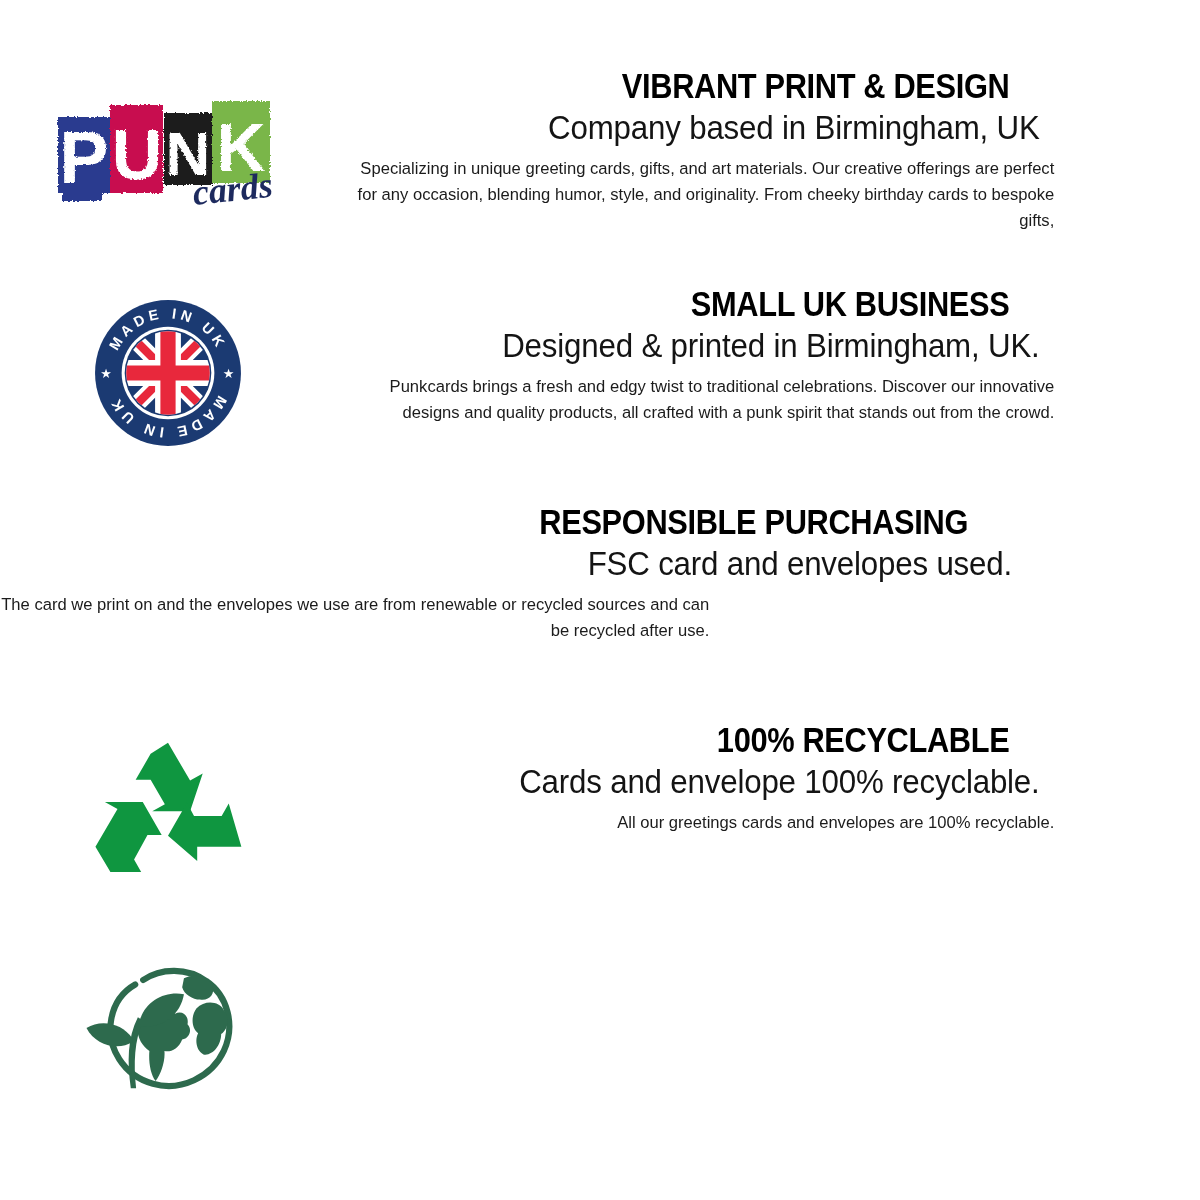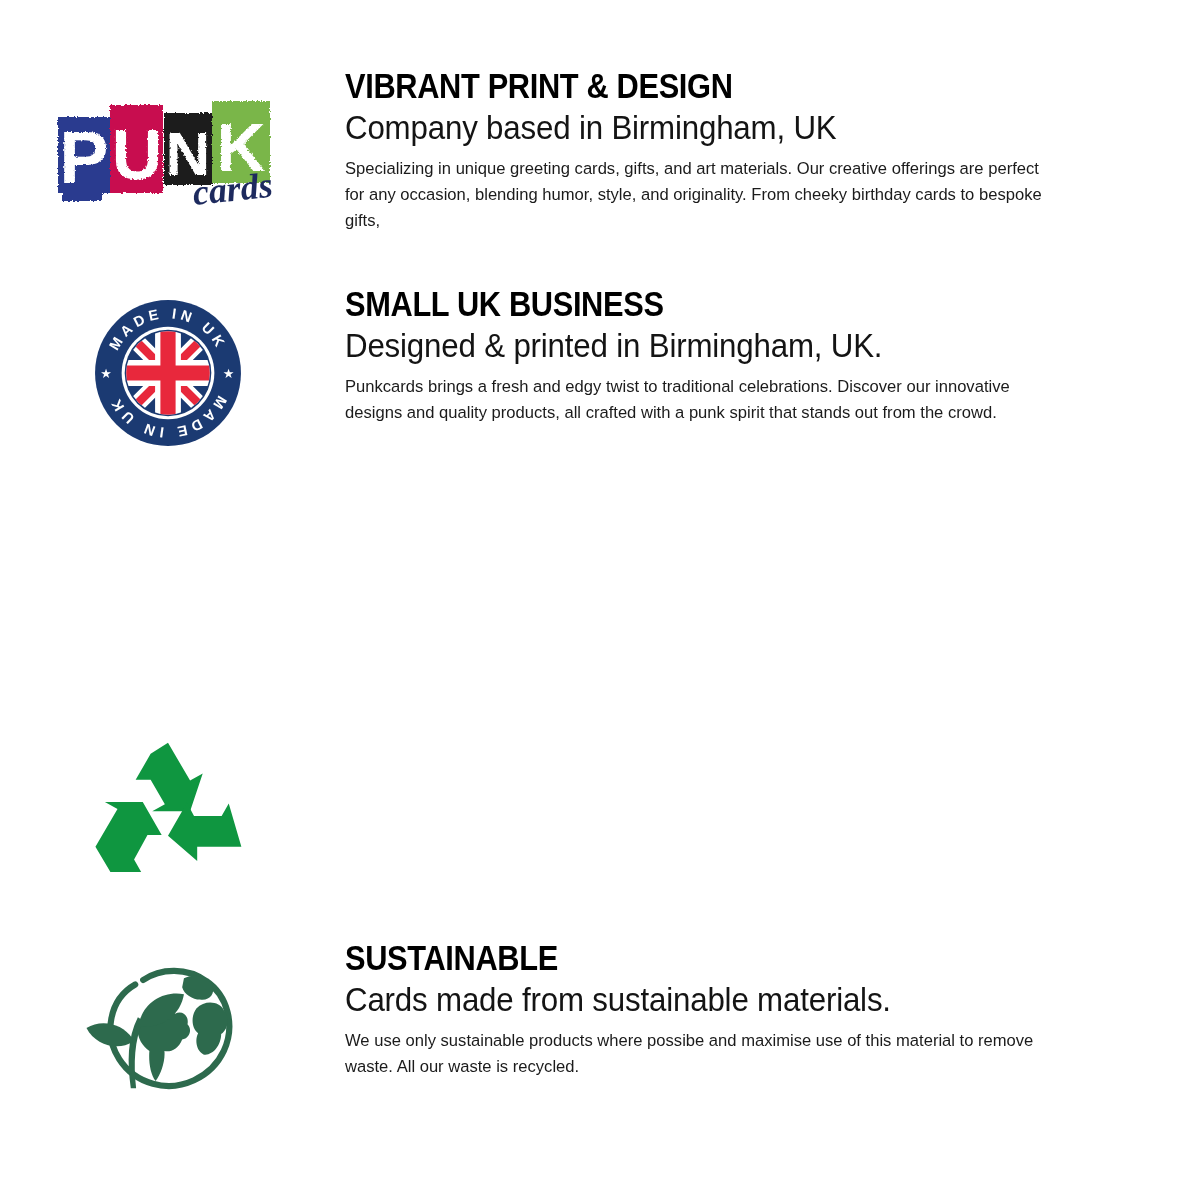--- a/index.html
+++ b/index.html
@@ -43,20 +43,21 @@
     display: flex;
     align-items: center;
     justify-content: center;
     padding-right: 10px;
   }
 
   .text-col {
     flex: 1;
     padding-right: 100px;
     padding-top: 6px;
+    text-align: right;
   }
 
   .f-title {
     font-family: "Liberation Sans", sans-serif;
     font-weight: 700;
     font-size: 35px;
     line-height: 1.02;
     letter-spacing: -0.4px;
     color: #000000;
     transform: scaleX(0.88);
@@ -182,20 +183,25 @@
 
       <div class="text-col">
         <div class="f-title">SMALL UK BUSINESS</div>
         <div class="f-subtitle">Designed &amp; printed in Birmingham, UK.</div>
         <div class="f-body">Punkcards brings a fresh and edgy twist to traditional celebrations. Discover our innovative designs and quality products, all crafted with a punk spirit that stands out from the crowd.</div>
       </div>
     </div>
 
     <div class="feature">
 
+      <div class="text-col">
+        <div class="f-title">RESPONSIBLE PURCHASING</div>
+        <div class="f-subtitle">FSC card and envelopes used.</div>
+        <div class="f-body">The card we print on and the envelopes we use are from renewable or recycled sources and can be recycled after use.</div>
+      </div>
     </div>
 
     <div class="feature">
       <div class="icon-col">
 
         <svg class="icon-svg" width="158" height="142" viewBox="0 0 200 180">
           <g fill="#0f9640">
 
             <path d="M100 6
                      L128 54
@@ -225,20 +231,25 @@
                      L92 123
                      L74 123
                      L57 154
                      L66 170
                      L27 170
                      Z"></path>
           </g>
         </svg>
       </div>
 
+      <div class="text-col">
+        <div class="f-title">100% RECYCLABLE</div>
+        <div class="f-subtitle">Cards and envelope 100% recyclable.</div>
+        <div class="f-body">All our greetings cards and envelopes are 100% recyclable.</div>
+      </div>
     </div>
 
     <div class="feature">
       <div class="icon-col">
 
         <svg class="icon-svg" width="178" height="140" viewBox="0 0 200 158">
           <g fill="none" stroke="#2d6a4d" stroke-width="7" stroke-linecap="round">
 
             <path d="M72 26
                      C 92 12, 122 12, 143 27
@@ -282,21 +293,16 @@
                      C 74 50, 96 38, 118 42
                      C 114 66, 92 82, 68 78 Z"></path>
 
             <path d="M60 92
                      C 48 74, 24 70, 8 80
                      C 18 100, 44 106, 60 96 Z"></path>
           </g>
         </svg>
       </div>
 
-      <div class="text-col">
-        <div class="f-title">SUSTAINABLE</div>
-        <div class="f-subtitle">Cards made from sustainable materials.</div>
-        <div class="f-body">We use only sustainable products where possibe and maximise use of this material to remove waste. All our waste is recycled.</div>
-      </div>
     </div>
 
   </div>
 </div>
 
 </body></html>

